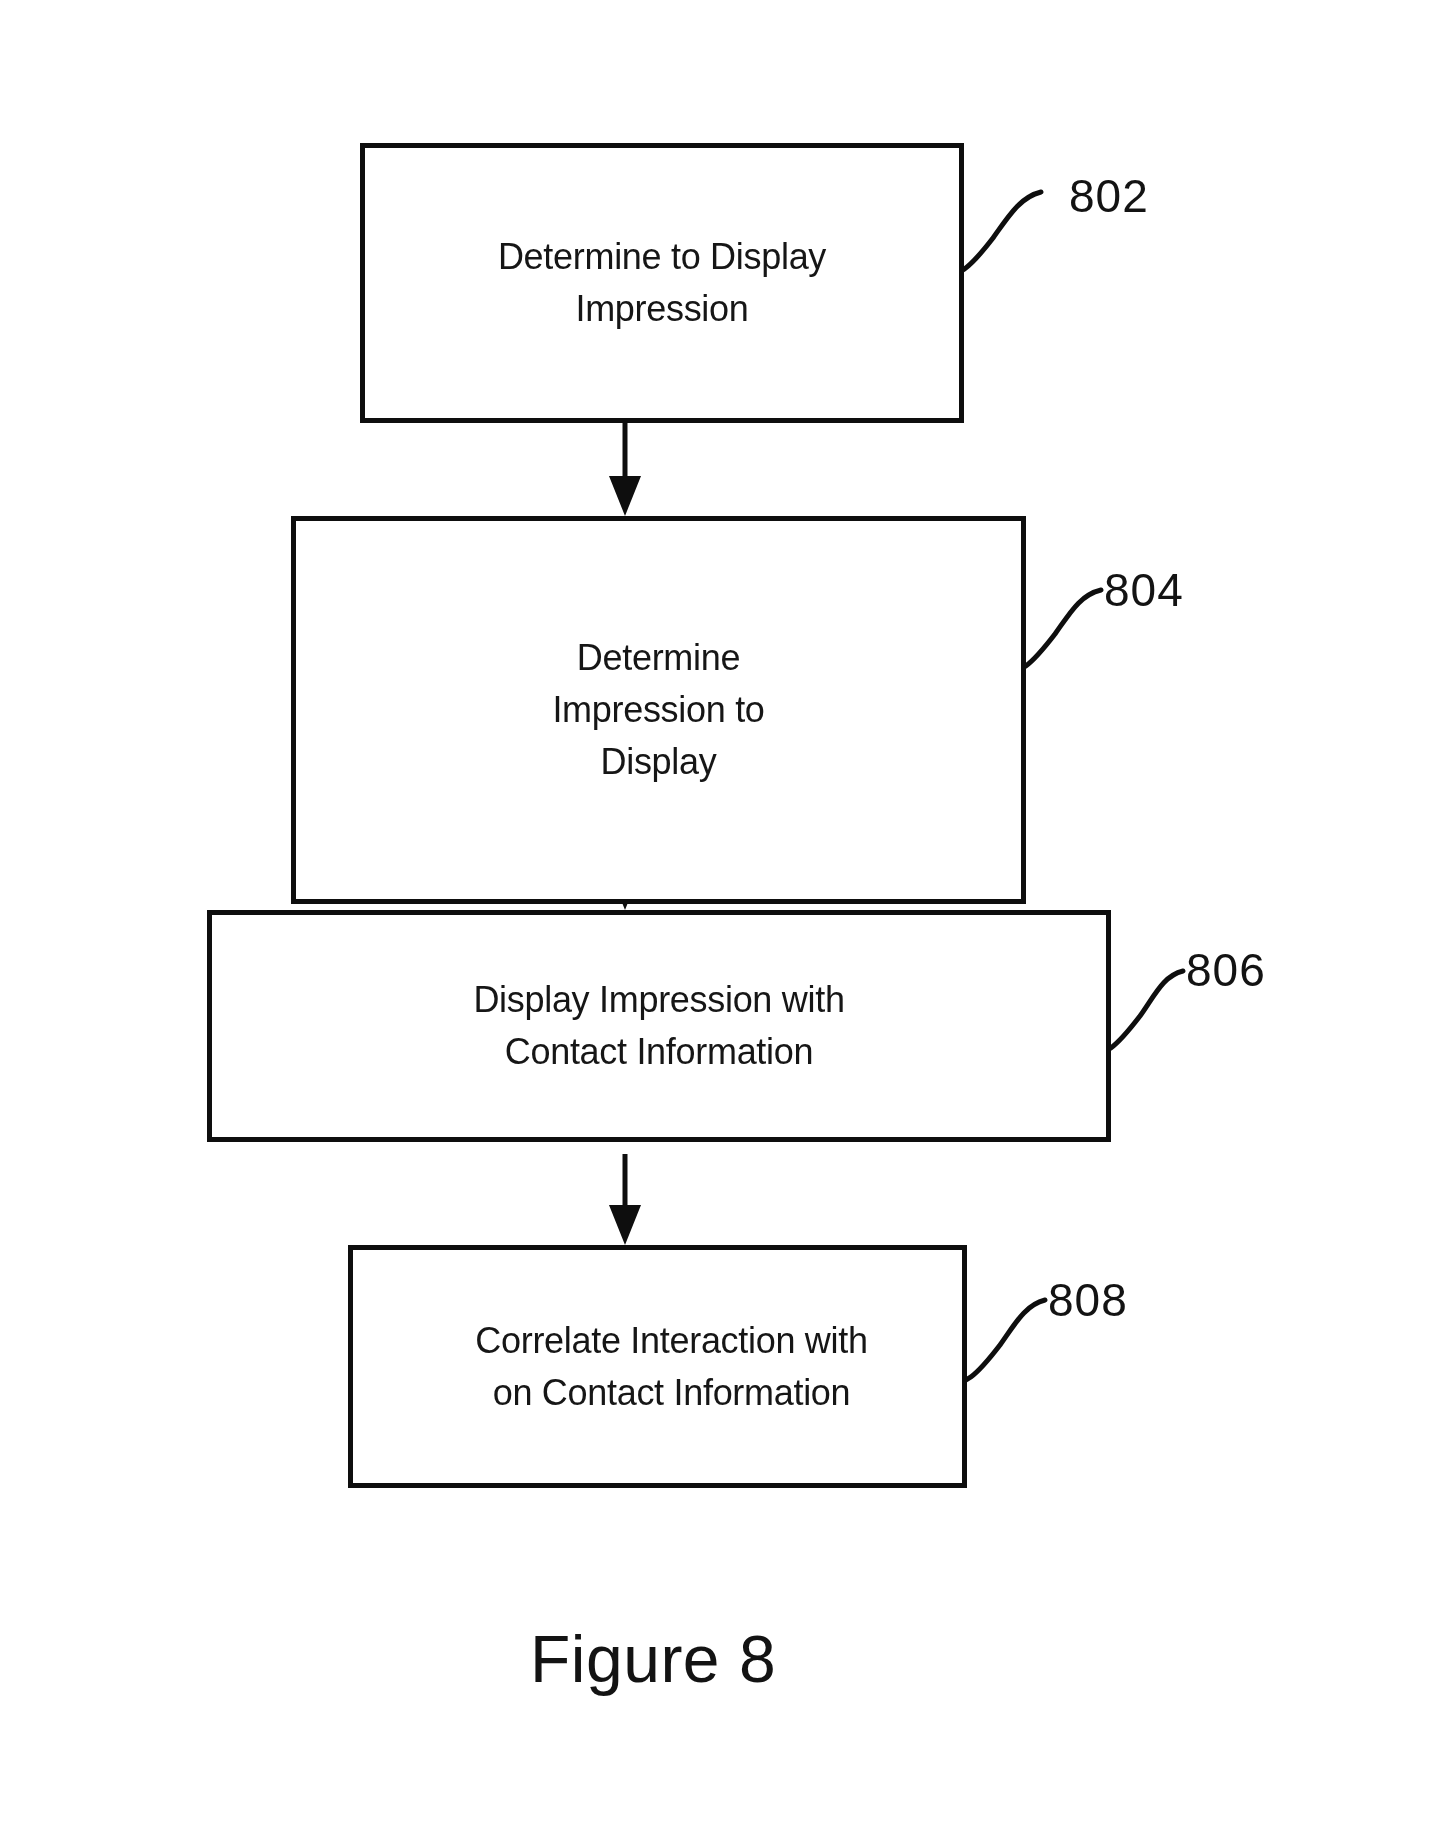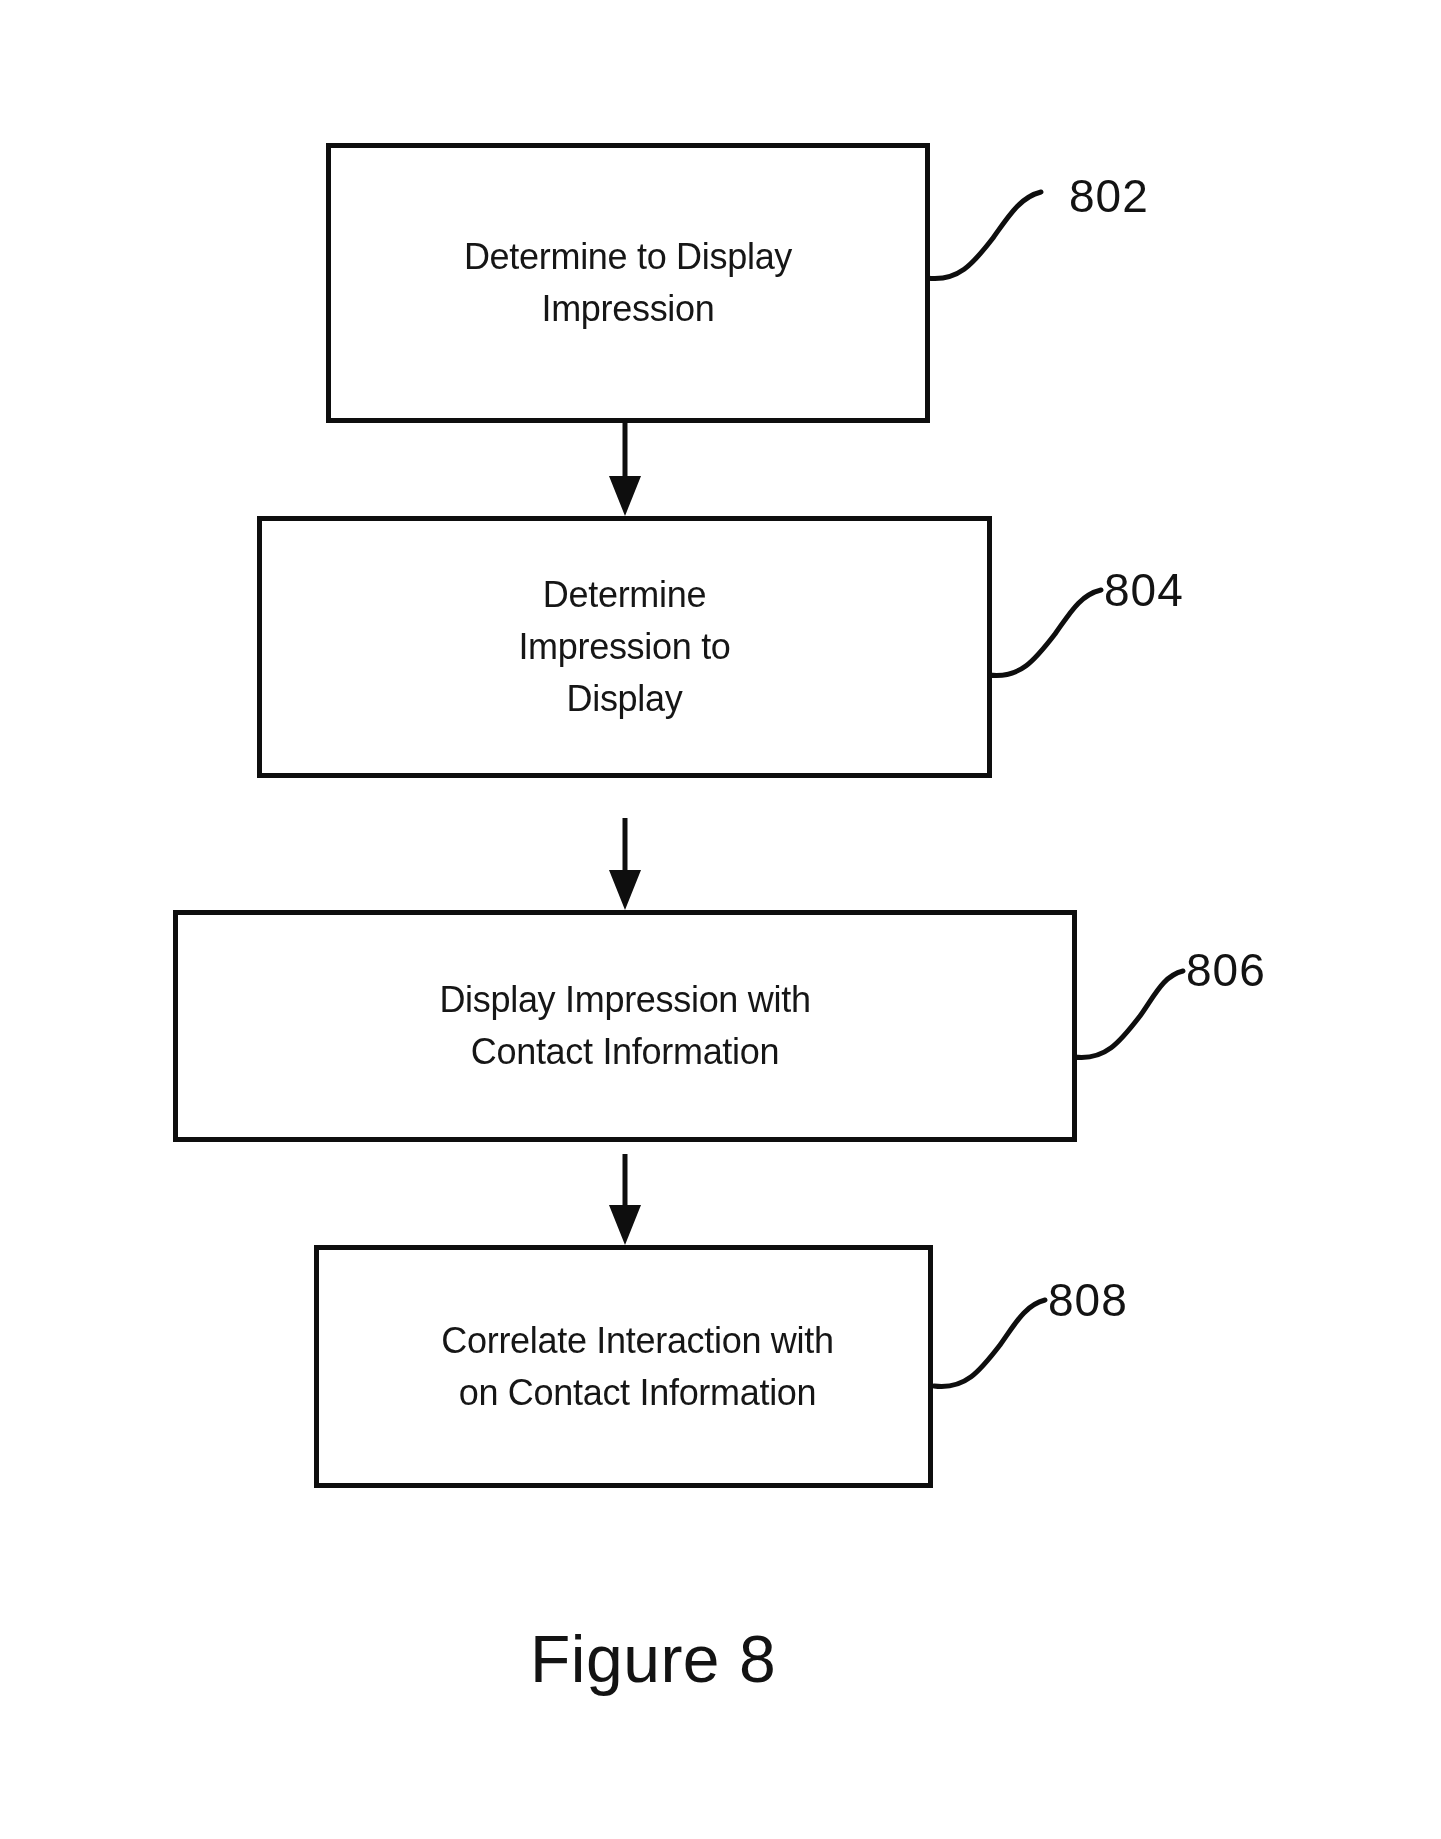--- a/index.html
+++ b/index.html
@@ -26,30 +26,31 @@
   }
   .flow-box {
     position: absolute;
     box-sizing: border-box;
     border: 5px solid #0e0e0e;
     background: #ffffff;
     display: flex;
     align-items: center;
     justify-content: center;
     text-align: center;
+    margin-left: 34px;
   }
   .box-text {
     font-size: 36px;
     line-height: 52px;
     letter-spacing: -0.3px;
     color: #161616;
   }
   .box-line { display: block; }
   .box-802 { left: 326px; top: 143px;  width: 604px; height: 280px; }
-  .box-804 { left: 257px; top: 516px;  width: 735px; height: 262px; }
+  .box-804 { left: 257px; top: 516px;  width: 735px; height: 388px; }
   .box-806 { left: 173px; top: 910px;  width: 904px; height: 232px; }
   .box-808 { left: 314px; top: 1245px; width: 619px; height: 243px; padding-left: 28px; }
   .ref-label {
     position: absolute;
     font-size: 46px;
     line-height: 46px;
     color: #131313;
     letter-spacing: 1px;
   }
   .ref-802 { left: 1043px; top: 173px; margin-left: 26px; }

